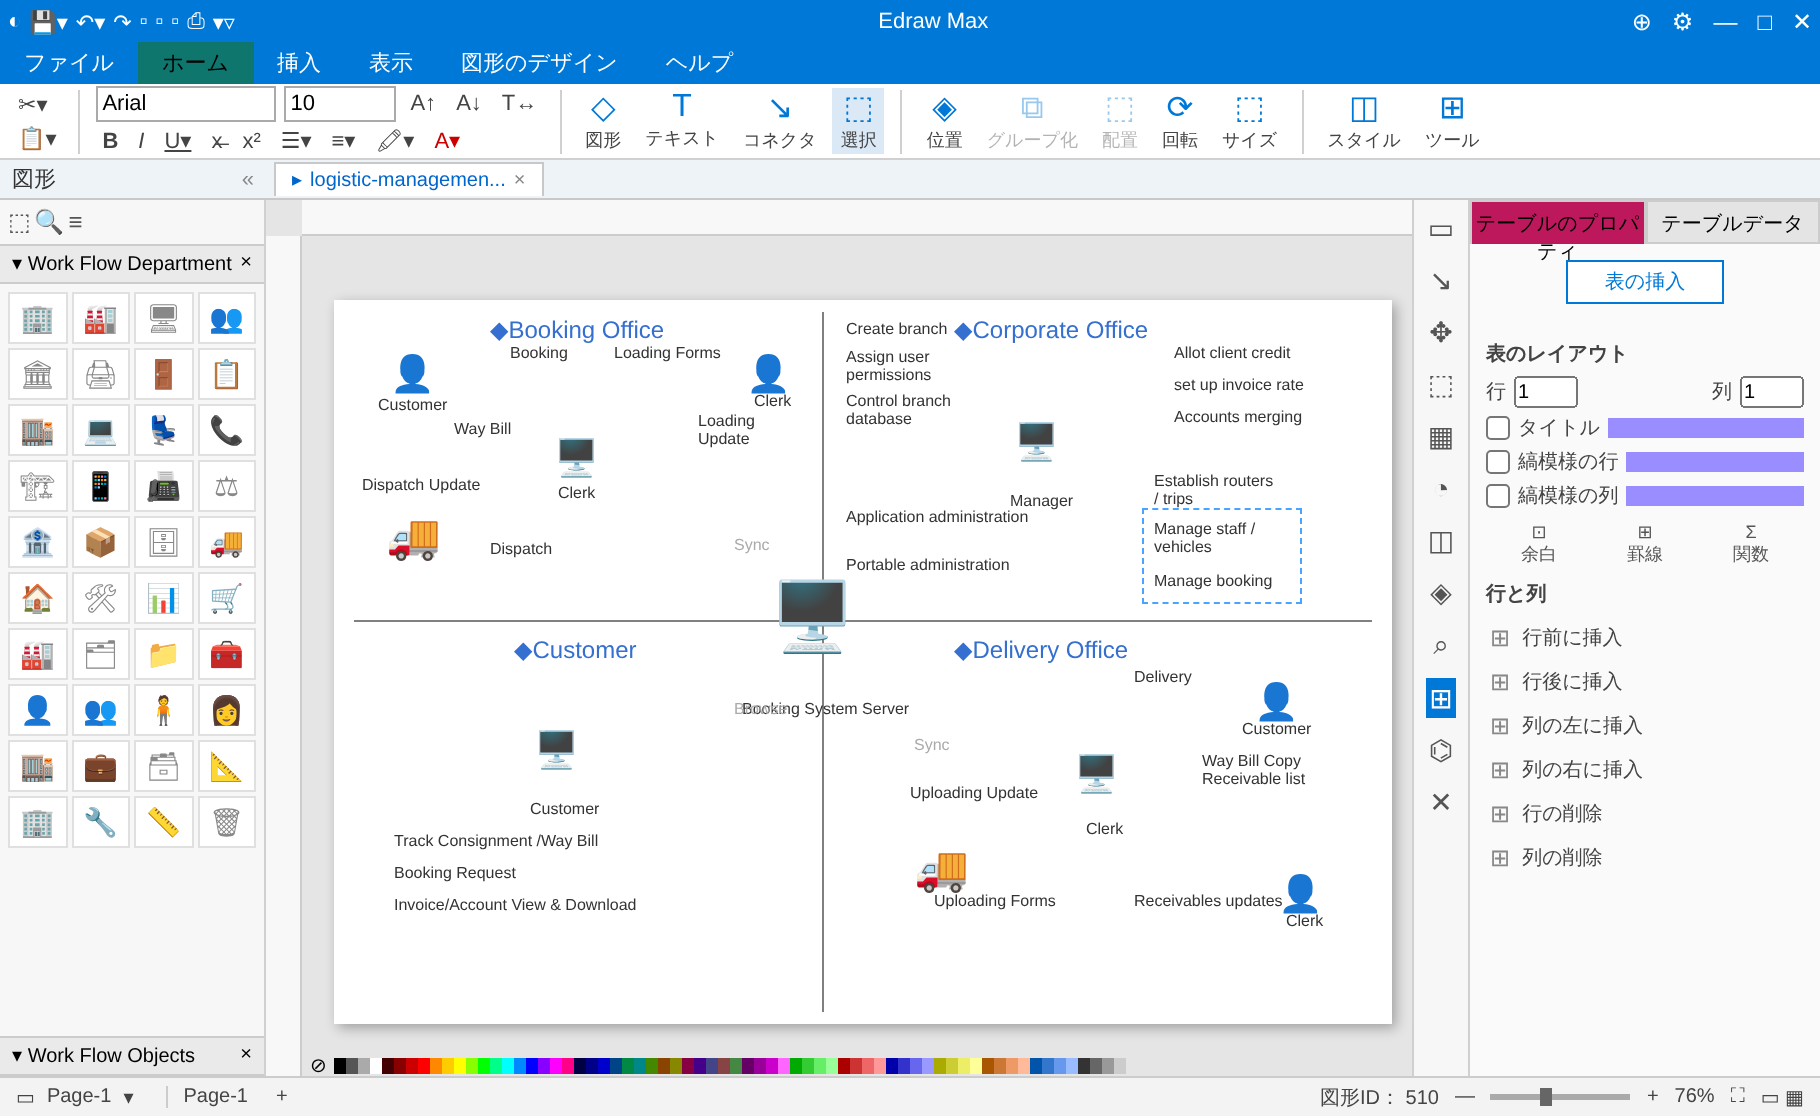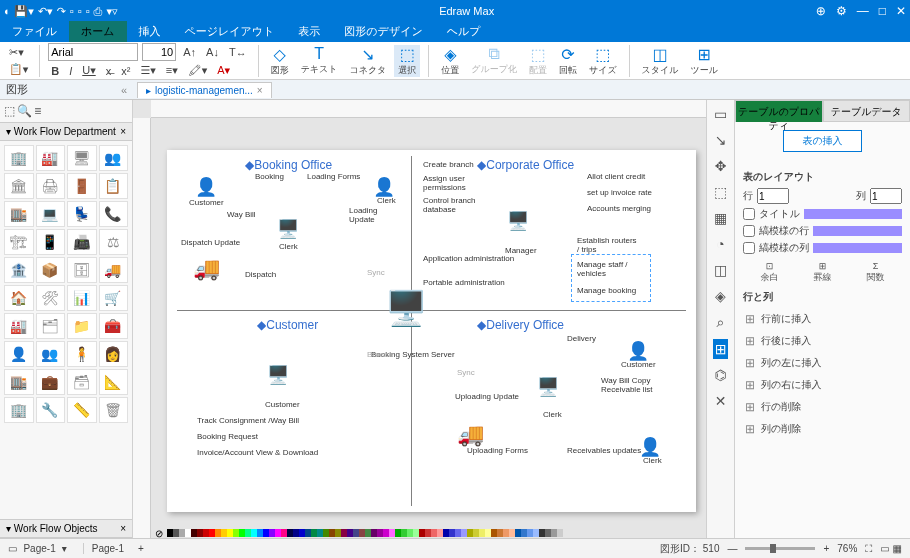--- a/index.html
+++ b/index.html
@@ -53,21 +53,21 @@
   .colorstrip { position: absolute; left: 18px; right: 0; bottom: 0; height: 10px; display: flex; align-items: center; padding-left: 4px; }
   .colorstrip .sw { width: 6px; height: 8px; }
 
   .toolcol { width: 28px; background: #f7f7f7; border-left: 1px solid #d0d0d0; display: flex; flex-direction: column; align-items: center; padding-top: 4px; gap: 6px; }
   .toolcol span { font-size: 14px; color: #555; cursor: pointer; padding: 2px; }
   .toolcol span.active { background: #0078d7; color: #fff; }
 
   .rightpanel { width: 176px; background: #fafafa; border-left: 1px solid #d0d0d0; display: flex; flex-direction: column; }
   .rightpanel .tabs { display: flex; height: 22px; }
   .rightpanel .tabs div { flex: 1; font-size: 10px; text-align: center; padding: 4px 0; background: #e4e4e4; border: 1px solid #ccc; cursor: pointer; }
-  .rightpanel .tabs div.active { background: #15803d; border-bottom: none; }
+  .rightpanel .tabs div.active { background: #be185d; border-bottom: none; }
   .rightpanel .sec { padding: 6px 8px; font-size: 10px; color: #444; }
   .rightpanel .insertbtn { border: 1px solid #0078d7; color: #0078d7; padding: 3px 18px; font-size: 10px; margin: 8px auto; display: block; background: #fff; cursor: pointer; }
   .rightpanel .label { font-size: 10px; color: #444; margin: 4px 0; font-weight: bold; }
   .rightpanel .row { display: flex; align-items: center; gap: 4px; margin: 3px 0; font-size: 10px; }
   .rightpanel .row input[type=number] { width: 32px; height: 16px; font-size: 10px; }
   .rightpanel .row .bar { flex: 1; height: 10px; background: #9a8dff; }
   .rightpanel .row input[type=checkbox] { width: 12px; height: 12px; }
   .rightpanel .triple { display: flex; justify-content: space-around; margin: 6px 0; }
   .rightpanel .triple div { font-size: 9px; color: #555; text-align: center; }
   .rightpanel .list .item { display: flex; align-items: center; gap: 6px; padding: 4px 2px; font-size: 10px; color: #444; cursor: pointer; }
@@ -101,36 +101,35 @@
     <span>—</span>
     <span>□</span>
     <span>✕</span>
   </div>
 </div>
 
 <div class="menubar">
   <div class="mitem">ファイル</div>
   <div class="mitem active">ホーム</div>
   <div class="mitem">挿入</div>
-  <div class="mitem">ページレイアウト</div>
   <div class="mitem">表示</div>
   <div class="mitem">図形のデザイン</div>
   <div class="mitem">ヘルプ</div>
 </div>
 
 <div class="ribbon">
   <div class="col">
     <span class="btn">✂▾</span>
     <span class="btn">📋▾</span>
   </div>
   <div class="sep"></div>
   <div class="col">
     <div class="row">
       <input class="combo" style="width: 90px;" value="Arial">
-      <input class="combo" style="width: 34px; text-align: right;" value="10">
+      <input class="combo" style="width: 56px;" value="10">
       <span class="btn">A↑</span>
       <span class="btn">A↓</span>
       <span class="btn">T↔</span>
     </div>
     <div class="row">
       <span class="btn" style="font-weight:bold">B</span>
       <span class="btn" style="font-style:italic">I</span>
       <span class="btn" style="text-decoration:underline">U▾</span>
       <span class="btn">x̶</span>
       <span class="btn">x²</span>

